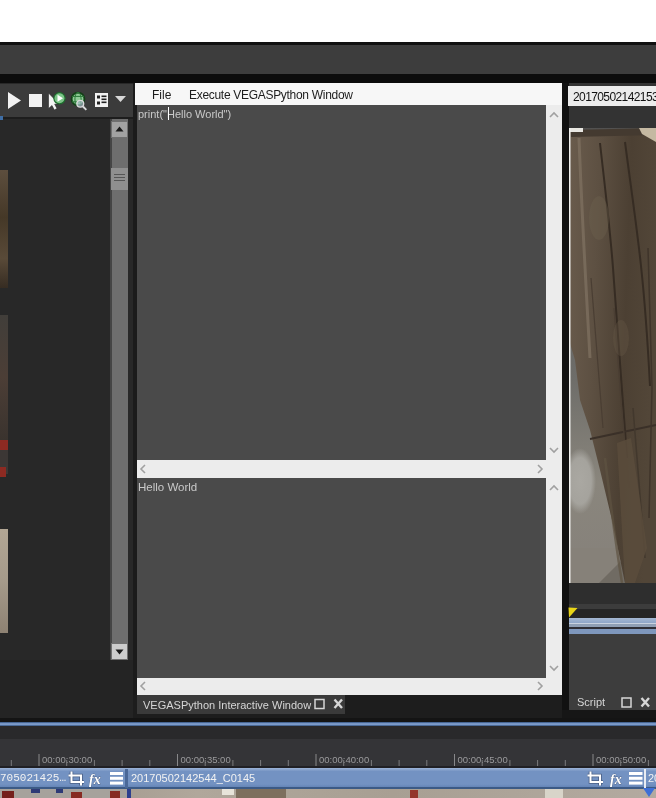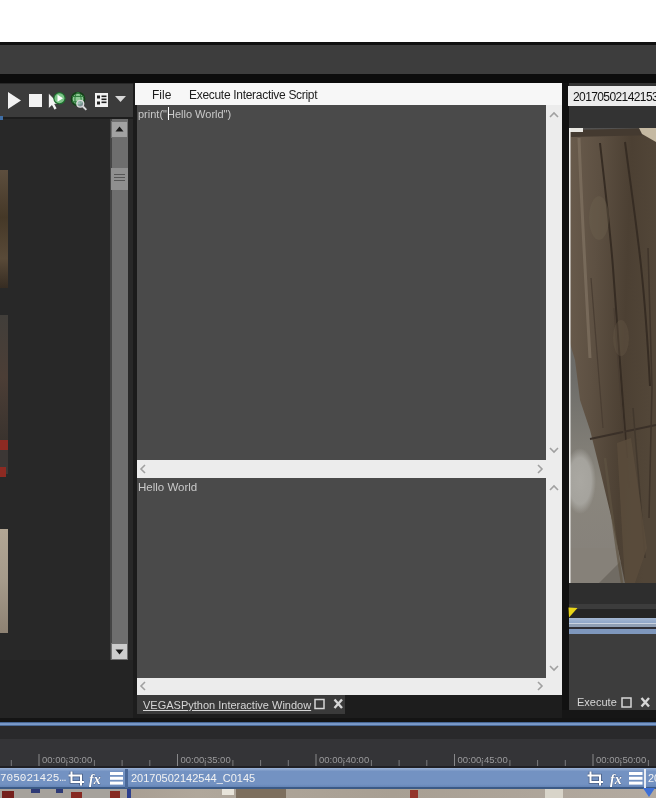--- a/index.html
+++ b/index.html
@@ -71,21 +71,21 @@
       <polygon points="4.5,6.5 12.5,6.5 8.5,11.5" fill="#1a1a1a"></polygon>
     </svg>
 
   <div class="abs" style="left:0;top:660px;width:133px;height:58px;background:#242424;"></div>
 
   <div class="abs" style="left:133px;top:83px;width:4px;height:612px;background:#1b1b1b;"></div>
   <div class="abs" style="left:137px;top:83px;width:425px;height:612px;background:#ececec;"></div>
 
   <div class="abs" style="left:135px;top:83px;width:427px;height:22px;background:#f7f7f7;"></div>
   <div class="abs" style="left:152px;top:88px;font-size:12px;color:#1c1c1c;">File</div>
-  <div class="abs" style="left:189px;top:88px;font-size:12px;letter-spacing:-0.3px;color:#1c1c1c;">Execute Interactive Script</div>
+  <div class="abs" style="left:189px;top:88px;font-size:12px;letter-spacing:-0.3px;color:#1c1c1c;">Execute VEGASPython Window</div>
 
   <div class="abs" style="left:137px;top:105px;width:409px;height:355px;background:#4a4a4a;"></div>
   <div class="abs" style="left:138px;top:108px;font-size:11px;color:#c9c9c9;">print("Hello World")</div>
   <div class="abs" style="left:167.5px;top:107px;width:1.5px;height:13px;background:#ffffff;"></div>
 
   <div class="abs" style="left:546px;top:105px;width:16px;height:355px;background:#ececec;"></div>
   <svg class="abs" style="left:546px;top:105px;" width="16" height="355">
     <polyline points="4,12 8,8 12,12" fill="none" stroke="#a0a0a0" stroke-width="1.6"></polyline>
     <polyline points="4,343 8,347 12,343" fill="none" stroke="#a0a0a0" stroke-width="1.6"></polyline>
   </svg>
@@ -106,21 +106,21 @@
   </svg>
 
   <div class="abs" style="left:137px;top:678px;width:425px;height:17px;background:#ececec;"></div>
   <svg class="abs" style="left:137px;top:678px;" width="425" height="17">
     <polyline points="8,4 4,8 8,12" fill="none" stroke="#a0a0a0" stroke-width="1.6"></polyline>
     <polyline points="401,4 405,8 401,12" fill="none" stroke="#a0a0a0" stroke-width="1.6"></polyline>
   </svg>
 
   <div class="abs" style="left:133px;top:695px;width:429px;height:23px;background:#1d1d1d;"></div>
   <div class="abs" style="left:137px;top:695px;width:208px;height:19px;background:#3a3a3a;"></div>
-  <div class="abs" style="left:143px;top:699px;font-size:11px;color:#d6d6d6;text-decoration:underline;">VEGASPython Interactive Window</div>
+  <div class="abs" style="left:143px;top:699px;font-size:11px;color:#d6d6d6;">VEGASPython Interactive Window</div>
   <svg class="abs" style="left:310px;top:698px;" width="40" height="14">
     <rect x="5" y="1.5" width="9" height="9" fill="none" stroke="#d6d6d6" stroke-width="1.5"></rect>
     <path d="M24.5 1.5 L32 10 M32 1.5 L24.5 10" stroke="#d6d6d6" stroke-width="2.4"></path>
   </svg>
 
   <div class="abs" style="left:562px;top:83px;width:7px;height:635px;background:#111111;"></div>
   <div class="abs" style="left:569px;top:83px;width:87px;height:635px;background:#333333;"></div>
 
   <div class="abs" style="left:568px;top:86px;width:88px;height:20px;background:#ececec;"></div>
   <div class="abs" style="left:573px;top:90px;font-size:12px;letter-spacing:-0.6px;color:#111;white-space:nowrap;">20170502142153</div>
@@ -175,21 +175,21 @@
       <polygon points="0.5,0.5 9.5,1 1,10.5" fill="#e8d417"></polygon>
     </svg>
 
   <div class="abs" style="left:569px;top:618px;width:87px;height:4.5px;background:linear-gradient(180deg,#a5b8d4,#8ea6c8);"></div>
   <div class="abs" style="left:569px;top:622.5px;width:87px;height:1.5px;background:#c8d2e0;"></div>
   <div class="abs" style="left:569px;top:624px;width:87px;height:3px;background:#8f9fb5;"></div>
   <div class="abs" style="left:569px;top:627px;width:87px;height:1.5px;background:#2e2e36;"></div>
   <div class="abs" style="left:569px;top:628.5px;width:87px;height:5px;background:#7e97bc;"></div>
 
   <div class="abs" style="left:569px;top:634px;width:87px;height:76px;background:#3d3d3d;"></div>
-  <div class="abs" style="left:577px;top:696px;font-size:11px;color:#d6d6d6;">Execute</div>
+  <div class="abs" style="left:577px;top:696px;font-size:11px;color:#d6d6d6;">Script</div>
   <svg class="abs" style="left:619px;top:696px;" width="38" height="14">
     <rect x="3" y="2" width="9" height="9" fill="none" stroke="#d6d6d6" stroke-width="1.5"></rect>
     <path d="M22.5 2 L30 10.5 M30 2 L22.5 10.5" stroke="#d6d6d6" stroke-width="2.4"></path>
   </svg>
   <div class="abs" style="left:562px;top:710px;width:94px;height:8px;background:#161616;"></div>
 
   <div class="abs" style="left:0;top:718px;width:656px;height:4px;background:#141414;"></div>
   <div class="abs" style="left:0;top:722px;width:656px;height:4px;background:linear-gradient(180deg,#2f4f7d,#7b9ac9 40%,#7b9ac9 65%,#2f4f7d);"></div>
   <div class="abs" style="left:0;top:726px;width:656px;height:13px;background:#29292b;"></div>
 

